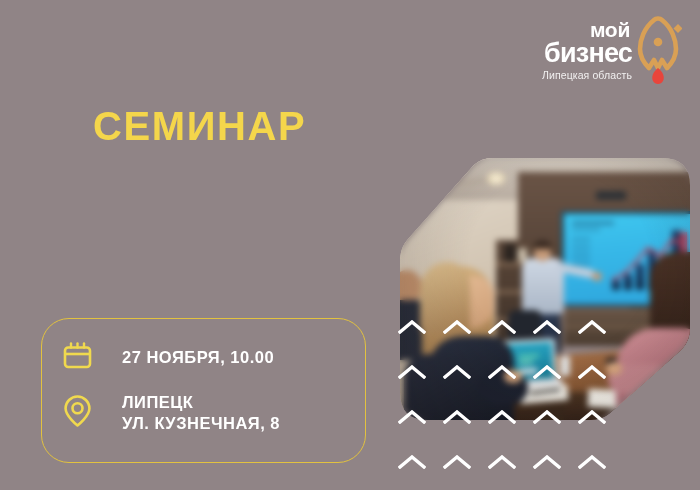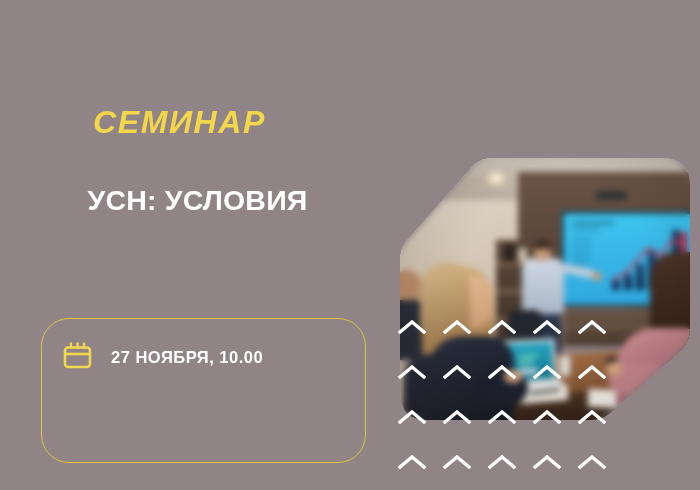--- a/index.html
+++ b/index.html
@@ -68,23 +68,22 @@
     height: 70px;
     flex: 0 0 auto;
   }
   #logo-mark svg { display: block; }
 
   
   #kicker {
     position: absolute;
     left: 93px;
     top: 104px;
-    font-size: 32px;
+    font-size: 40px;
     font-weight: bold;
-    font-style: italic;
     color: #F4D64B;
     letter-spacing: 1.6px;
   }
 
   #headline {
     position: absolute;
     left: 0;
     top: 182px;
     width: 395px;
     text-align: center;
@@ -103,21 +102,21 @@
     top: 318px;
     width: 325px;
     height: 145px;
     border: 1.4px solid #E2C23F;
     border-radius: 28px;
   }
   .info-row {
     position: absolute;
     display: flex;
     align-items: flex-start;
-    gap: 18px;
+    gap: 29px;
   }
   #info-row-date { left: 20px; top: 21px; align-items: center; }
   #info-row-place { left: 20px; top: 73px; }
 
   .info-icon { flex: 0 0 auto; width: 31px; height: 34px; }
   .info-icon svg { display: block; }
 
   .info-text {
     color: #ffffff;
     font-size: 16.5px;
@@ -274,42 +273,68 @@
     width: 28px;
     height: 14px;
   }
   .chev svg { display:block; }
 </style>
 </head>
 <body>
 
 <div id="poster">
 
+  <div id="logo-block">
+    <div id="logo-wordmark">
+      <div class="logo-line1">мой</div>
+      <div class="logo-line2">бизнес</div>
+      <div class="logo-line3">Липецкая область</div>
+    </div>
+    <div id="logo-mark">
+      <svg width="46" height="70" viewBox="0 0 46 70">
+        <path d="M18 4 C 8 12, 4 24, 4 33 C 4 42, 9 48, 13 52 L 18 44 L 22 52 L 26 44 L 31 52 C 35 48, 40 42, 40 33 C 40 24, 36 12, 26 4 C 24 2, 20 2, 18 4 Z" fill="none" stroke="#D9A055" stroke-width="4.6" stroke-linejoin="round"></path>
+        <circle cx="22" cy="26" r="4.3" fill="#D9A055"></circle>
+        <path d="M42 8 L46.5 12.5 L42 17 L37.5 12.5 Z" fill="#D9A055"></path>
+        <path d="M22 52 C 17 56, 15 61, 17 65 C 19 69, 25 69, 27 65 C 29 61, 27 56, 22 52 Z" fill="#E8453C"></path>
+      </svg>
+    </div>
+  </div>
 
   <div id="kicker">СЕМИНАР</div>
 
   <div id="headline">
-    <span class="hl-line">УСН: УСЛОВИЯ</span>
   </div>
 
   <div id="info-box">
 
     <div class="info-row" id="info-row-date">
       <span class="info-icon">
         <svg width="31" height="31" viewBox="0 0 31 31">
           <rect x="3" y="7.5" width="25" height="19.5" rx="3.2" fill="none" stroke="#F0D94E" stroke-width="2.6"></rect>
           <line x1="3.5" y1="14" x2="27.5" y2="14" stroke="#F0D94E" stroke-width="2.6"></line>
           <path d="M9 7.5 L9 3.5" stroke="#F0D94E" stroke-width="2.4" stroke-linecap="round"></path>
           <path d="M15.5 7.5 L15.5 3.5" stroke="#F0D94E" stroke-width="2.4" stroke-linecap="round"></path>
           <path d="M22 7.5 L22 3.5" stroke="#F0D94E" stroke-width="2.4" stroke-linecap="round"></path>
         </svg>
       </span>
       <span class="info-text">27 НОЯБРЯ, 10.00</span>
     </div>
 
+    <div class="info-row" id="info-row-place">
+      <span class="info-icon">
+        <svg width="31" height="34" viewBox="0 0 31 34">
+          <path d="M15.5 2.5 C 9 2.5, 3.6 7.8, 3.6 14.4 C 3.6 22, 15.5 31.5, 15.5 31.5 C 15.5 31.5, 27.4 22, 27.4 14.4 C 27.4 7.8, 22 2.5, 15.5 2.5 Z" fill="none" stroke="#F0D94E" stroke-width="2.6" stroke-linejoin="round"></path>
+          <circle cx="15.5" cy="14.2" r="5" fill="none" stroke="#F0D94E" stroke-width="2.6"></circle>
+        </svg>
+      </span>
+      <span class="info-text">
+        <span>ЛИПЕЦК</span><br>
+        <span>УЛ. КУЗНЕЧНАЯ, 8</span>
+      </span>
+    </div>
 
   </div>
 
   <div id="photo-frame">
     <div id="photo">
       <div class="ph" id="ph-wall-left"></div>
       <div class="ph" id="ph-ceiling"></div>
       <div class="ph" id="ph-wall-wood"></div>
       <div class="ph" id="ph-wall-right"></div>
       <div class="ph" id="ph-ceil-strip"></div>

